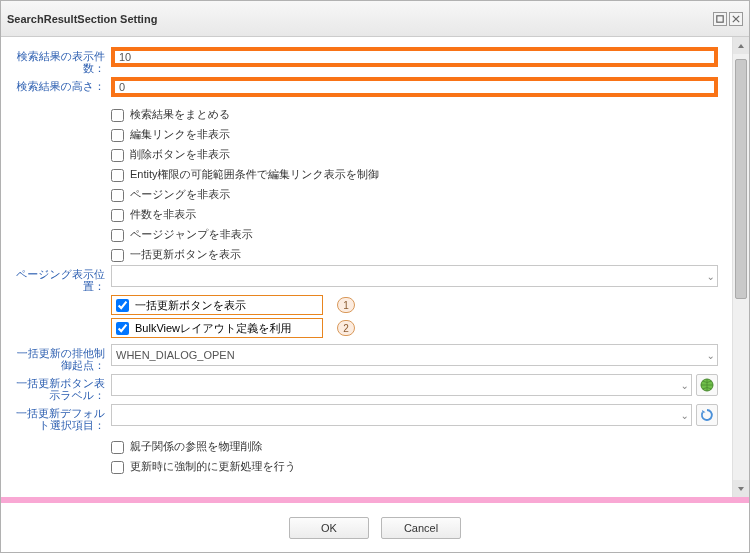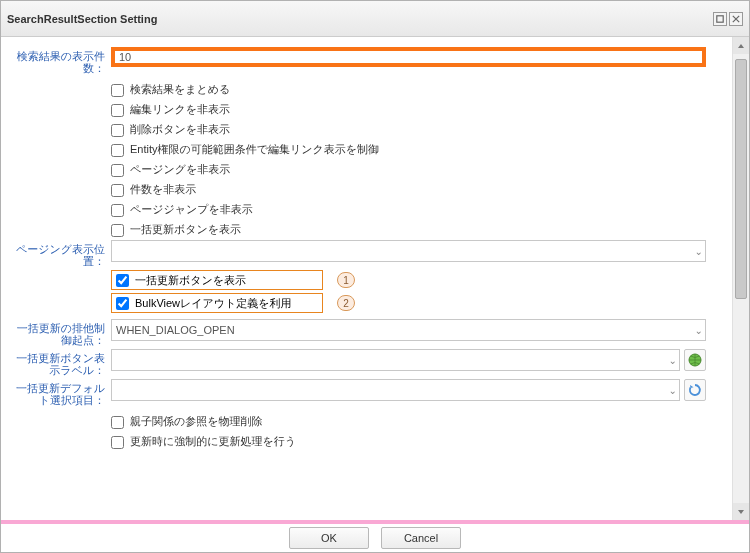--- a/index.html
+++ b/index.html
@@ -41,21 +41,21 @@
 }
 .titlebar .winbtn svg { width: 8px; height: 8px; }
 .content-wrap {
   flex: 1;
   display: flex;
   overflow: hidden;
 }
 .form-scroll {
   flex: 1;
   overflow-y: auto;
-  padding: 10px 20px 10px 8px;
+  padding: 10px 8px 10px 8px;
   position: relative;
 }
 .vscrollbar {
   width: 17px;
   background: #f0f0f0;
   border-left: 1px solid #e0e0e0;
   position: relative;
 }
 .vscrollbar .up, .vscrollbar .down {
   position: absolute; left: 0; right: 0; height: 17px;
@@ -159,22 +159,22 @@
   border: 1px solid #d9995a;
   border-radius: 9px;
   background: #fcece0;
   color: #8a5a30;
   font-size: 10px;
   display: inline-flex;
   align-items: center;
   justify-content: center;
 }
 .footer {
-  height: 32px;
-  border-top: 4px solid #f9a8d4;
+  height: 55px;
+  border-top: 6px solid #f9a8d4;
   display: flex;
   align-items: center;
   justify-content: center;
   gap: 12px;
   background: #fff;
 }
 .footer button {
   width: 80px;
   height: 22px;
   border: 1px solid #b8b8b8;
@@ -208,20 +208,26 @@
   <div class="content-wrap">
     <div class="form-scroll">
 
       <div class="row">
         <div class="label-col">検索結果の表示件数：</div>
         <div class="field-col">
           <input type="text" value="10" style="">
         </div>
       </div>
 
+      <div class="row">
+        <div class="label-col">検索結果の高さ：</div>
+        <div class="field-col">
+          <input type="text" value="0" style="">
+        </div>
+      </div>
 
       <div class="row">
         <div class="label-col"></div>
         <div class="field-col">
           <div class="cb-line">
               <input type="checkbox" style="">
               <label>検索結果をまとめる</label>
             </div>
           <div class="cb-line">
               <input type="checkbox" style="">

